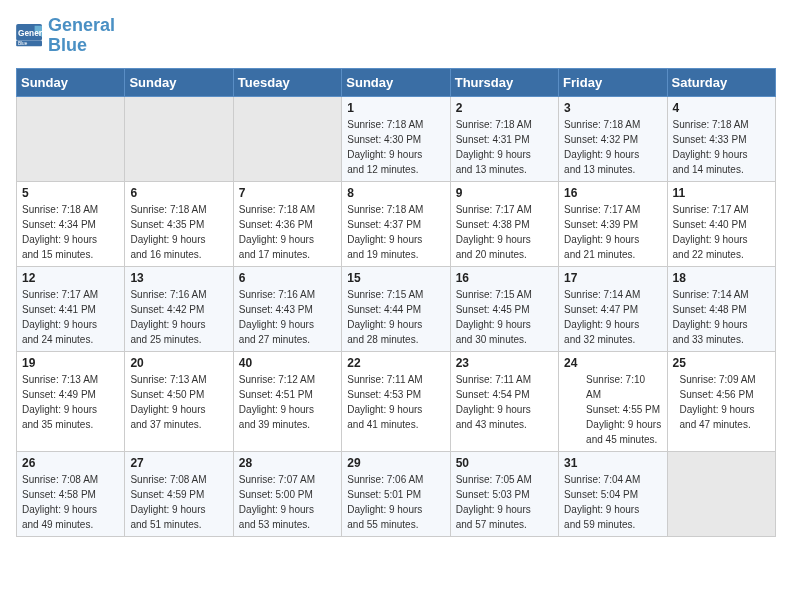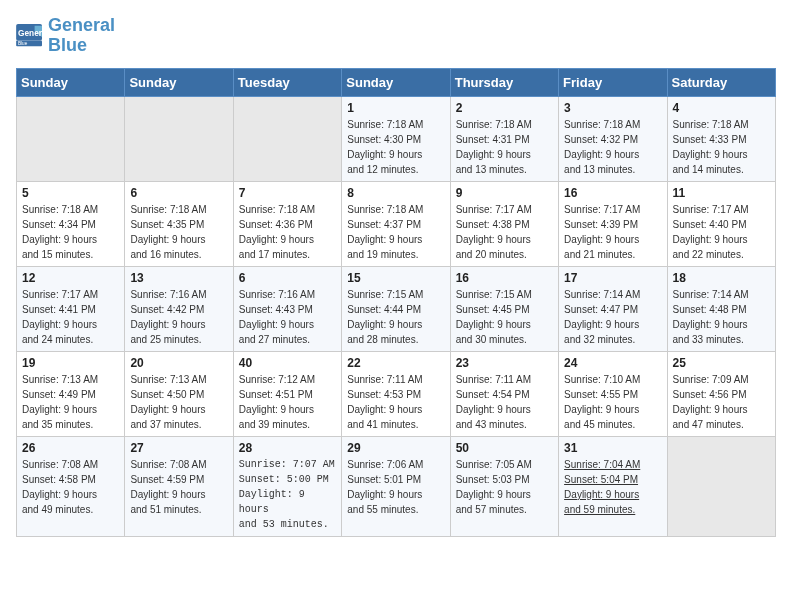--- a/index.html
+++ b/index.html
@@ -292,28 +292,28 @@
         </td>
         <td>
           <div class="day-number">23</div>
           <div class="day-info" style="white-space: pre-line;">Sunrise: 7:11 AM
 Sunset: 4:54 PM
 Daylight: 9 hours
 and 43 minutes.</div>
         </td>
         <td>
           <div class="day-number">24</div>
-          <div class="day-info" style="white-space: pre-line;">Sunrise: 7:10 AM
+          <div class="day-info" style="white-space: pre-line; margin-left: 22px;">Sunrise: 7:10 AM
 Sunset: 4:55 PM
 Daylight: 9 hours
 and 45 minutes.</div>
         </td>
         <td>
           <div class="day-number">25</div>
-          <div class="day-info" style="white-space: pre-line;">Sunrise: 7:09 AM
+          <div class="day-info" style="white-space: pre-line; margin-left: 7px;">Sunrise: 7:09 AM
 Sunset: 4:56 PM
 Daylight: 9 hours
 and 47 minutes.</div>
         </td>
       </tr>
       <tr>
         <td>
           <div class="day-number">26</div>
           <div class="day-info" style="white-space: pre-line;">Sunrise: 7:08 AM
 Sunset: 4:58 PM
@@ -322,42 +322,42 @@
         </td>
         <td>
           <div class="day-number">27</div>
           <div class="day-info" style="white-space: pre-line;">Sunrise: 7:08 AM
 Sunset: 4:59 PM
 Daylight: 9 hours
 and 51 minutes.</div>
         </td>
         <td>
           <div class="day-number">28</div>
-          <div class="day-info" style="white-space: pre-line; font-family: Liberation Mono, monospace;">Sunrise: 7:07 AM
+          <div class="day-info" style="white-space: pre-line;">Sunrise: 7:07 AM
 Sunset: 5:00 PM
 Daylight: 9 hours
 and 53 minutes.</div>
         </td>
         <td>
           <div class="day-number">29</div>
           <div class="day-info" style="white-space: pre-line;">Sunrise: 7:06 AM
 Sunset: 5:01 PM
 Daylight: 9 hours
 and 55 minutes.</div>
         </td>
         <td>
           <div class="day-number">50</div>
           <div class="day-info" style="white-space: pre-line;">Sunrise: 7:05 AM
 Sunset: 5:03 PM
 Daylight: 9 hours
 and 57 minutes.</div>
         </td>
         <td>
           <div class="day-number">31</div>
-          <div class="day-info" style="white-space: pre-line; text-decoration: underline;">Sunrise: 7:04 AM
+          <div class="day-info" style="white-space: pre-line;">Sunrise: 7:04 AM
 Sunset: 5:04 PM
 Daylight: 9 hours
 and 59 minutes.</div>
         </td>
         <td class="empty-cell"></td>
       </tr>
     </tbody>
 </table>
 
 </body></html>

